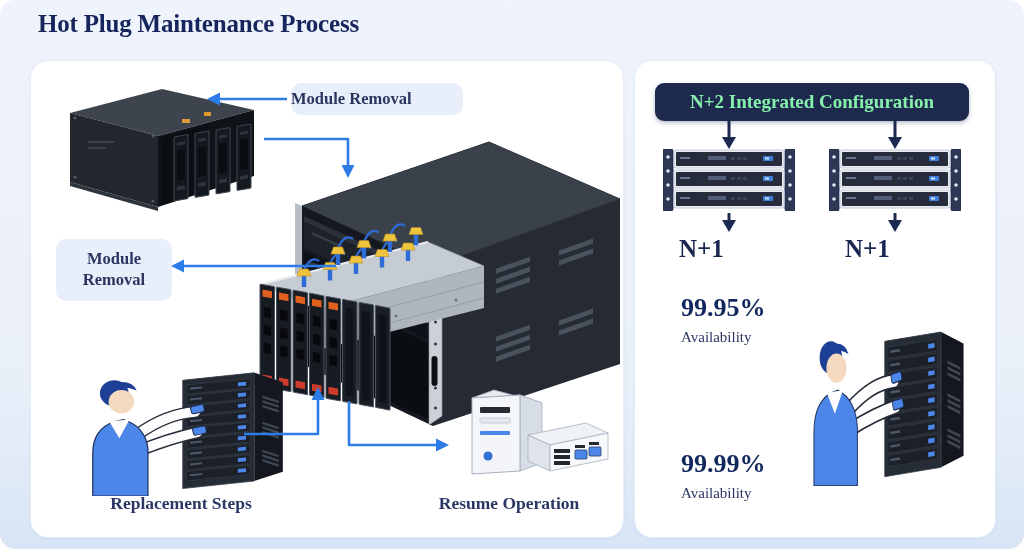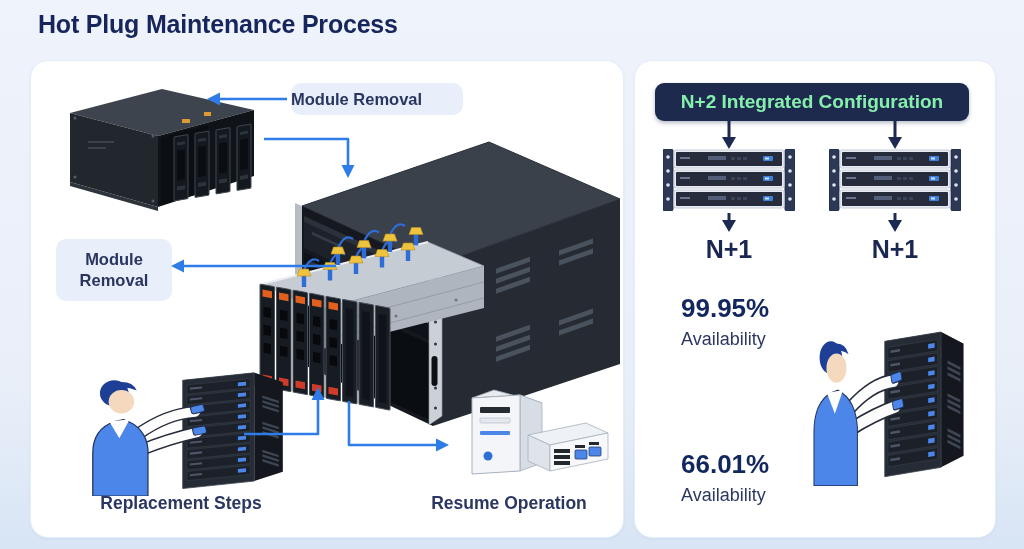--- a/index.html
+++ b/index.html
@@ -1,19 +1,19 @@
 <!DOCTYPE html>
 <html><head>
 <meta charset="utf-8">
 <style>
   html,body{margin:0;padding:0;}
   .stage{
     position:relative;width:1024px;height:549px;overflow:hidden;
     background:linear-gradient(180deg,#eff3fb 0%,#e9eff9 70%,#d8e5f5 100%);
-    font-family:Liberation Sans, sans-serif;color:#1d2b4f;
+    font-family:Liberation Serif, serif;color:#1d2b4f;border-radius:15px;
   }
   .page-title{
     position:absolute;left:38px;top:10px;font-size:25px;font-weight:700;
     color:#16255c;letter-spacing:-0.2px;
   }
   .card{
     position:absolute;background:#ffffff;border:1px solid #e4edfa;
     border-radius:18px;box-shadow:0 1px 3px rgba(90,120,180,0.08);
   }
   .card.left{left:30px;top:60px;width:592px;height:476px;}
@@ -27,28 +27,28 @@
   .caption{
     position:absolute;color:#2b3663;font-size:17.5px;font-weight:600;text-align:center;
   }
   .badge{
     position:absolute;left:20px;top:22px;width:314px;height:38px;
     background:#1d2a4e;color:#86efac;border-radius:9px;
     display:flex;align-items:center;justify-content:center;
     font-size:19px;font-weight:700;box-shadow:0 2px 4px rgba(18,32,74,0.3);
   }
   .nplus{
-    position:absolute;width:100px;top:174px;text-align:center;
+    position:absolute;width:100px;top:174px;text-align:left;
     font-size:25px;font-weight:800;color:#1a2752;
   }
   .avail-value{
     position:absolute;left:46px;font-size:26px;font-weight:800;color:#13275f;
   }
   .avail-label{
-    position:absolute;left:46px;font-size:18px;font-weight:500;color:#2b3663;
+    position:absolute;left:46px;font-size:15px;font-weight:500;color:#2b3663;
   }
   .overlay{position:absolute;left:0;top:0;pointer-events:none;}
   svg{display:block;}
 </style>
 </head>
 <body>
 
 <div class="stage">
 
   <div class="page-title">Hot Plug Maintenance Process</div>
@@ -448,21 +448,21 @@
         <rect x="100" y="47" width="10" height="5" rx="1" fill="#3f7fd9"></rect>
           <rect x="102" y="48.5" width="4" height="2" fill="#cfe2fa"></rect>
       </g>
     </svg>
 
     <div class="nplus" style="left:44px;">N+1</div>
     <div class="nplus" style="left:210px;">N+1</div>
 
     <div class="avail-value" style="top:232px;">99.95%</div>
     <div class="avail-label" style="top:268px;">Availability</div>
-    <div class="avail-value" style="top:388px;">66.01%</div>
+    <div class="avail-value" style="top:388px;">99.99%</div>
     <div class="avail-label" style="top:424px;">Availability</div>
 
     <svg class="abs" style="left:150px;top:250px;" width="185" height="175" viewBox="0 0 230 150" preserveAspectRatio="none">
       <polygon points="124,26 194,18 222,28 152,37" fill="#3c434e"></polygon>
       <polygon points="194,18 222,28 222,124 194,134" fill="#14181e"></polygon>
       <polygon points="124,26 194,18 194,134 124,142" fill="#262c35" stroke="#3c434e" stroke-width="0.8"></polygon>
       <g transform="translate(128,31) skewY(-6.2)">
         <g>
             <rect x="0" y="0" width="62" height="9.8" fill="#1b2029" stroke="#394049" stroke-width="0.6"></rect>
             <rect x="3" y="3.2" width="12" height="2.2" fill="#4c5668"></rect>

